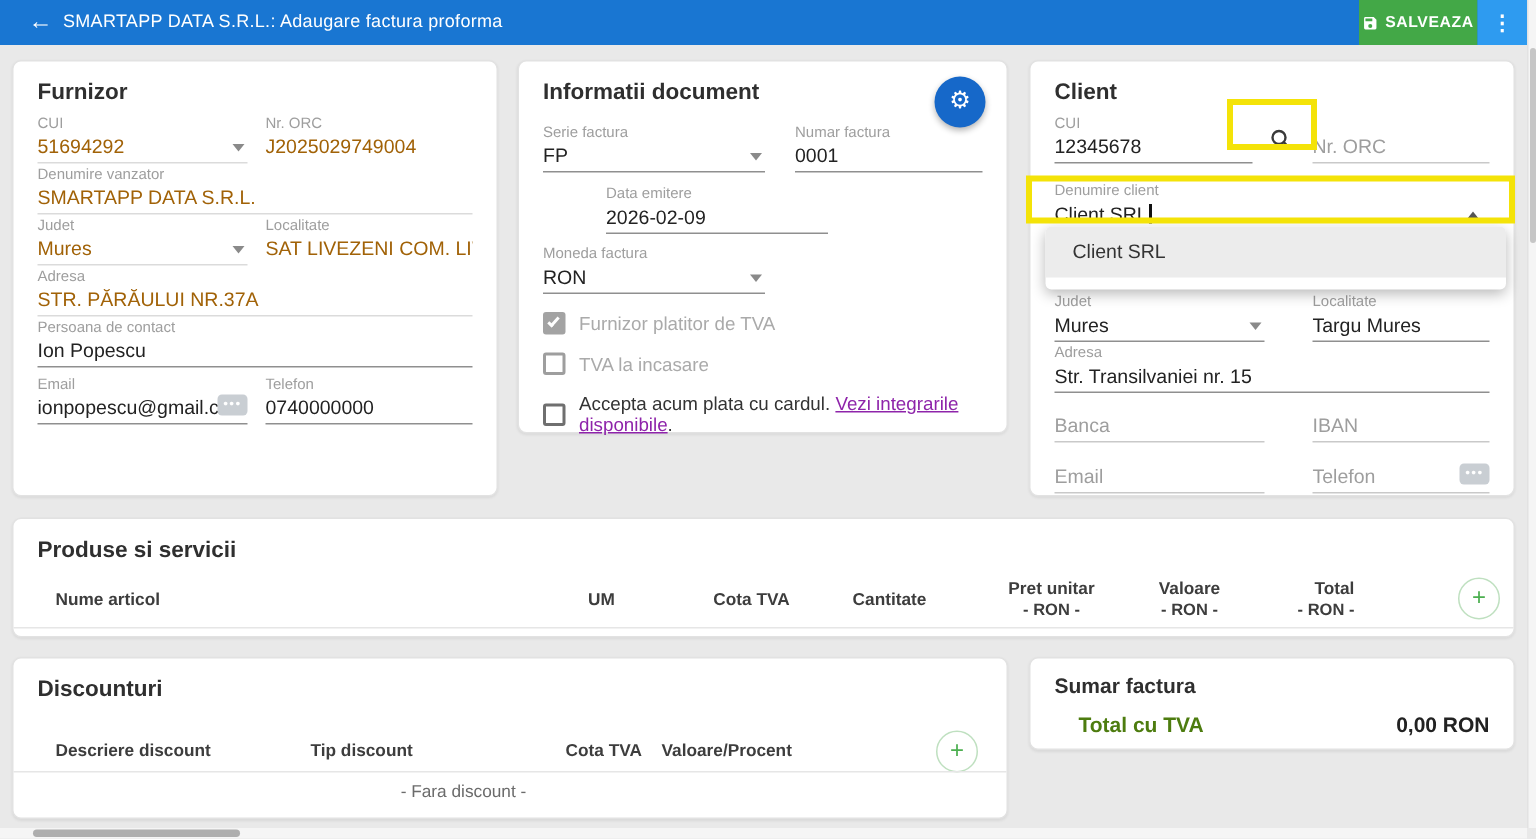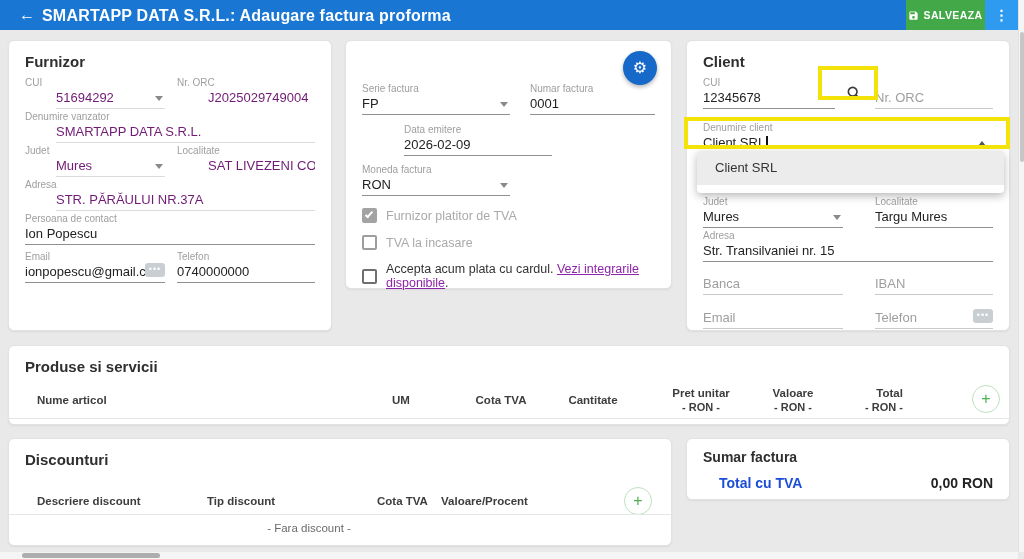--- a/index.html
+++ b/index.html
@@ -3,42 +3,42 @@
 <meta charset="utf-8">
 <style>
   * { margin:0; padding:0; box-sizing:border-box; }
   html,body { width:1024px; height:559px; }
   body { font-family:"Liberation Sans", sans-serif; background:#e9e9e9; position:relative; overflow:hidden; }
   #app { position:absolute; inset:0; width:1024px; height:559px; }
 
   
   .appbar { position:absolute; left:0; top:0; width:1024px; height:30px; background:#1976d2; color:#fff; z-index:5; }
   .back { position:absolute; left:16px; top:4px; font-size:16px; width:22px; height:22px; text-align:center; line-height:22px; cursor:pointer; }
-  .appbar-title { position:absolute; left:42px; top:7px; font-size:16px; font-weight:700; letter-spacing:.2px; white-space:nowrap; }
+  .appbar-title { position:absolute; left:42px; top:7px; font-size:12px; font-weight:400; letter-spacing:.2px; white-space:nowrap; }
   .save-btn { position:absolute; right:39px; top:0; height:30px; width:79px; background:#43a847; display:flex; align-items:center; justify-content:center; gap:4px; cursor:pointer; }
   .save-btn span { font-size:10.5px; font-weight:700; letter-spacing:.4px; }
   .kebab { position:absolute; right:6px; top:0; height:30px; width:33px; background:#2e9bf0; text-align:center; line-height:30px; font-size:14px; font-weight:700; cursor:pointer; }
 
   
   .vscroll { position:absolute; right:0; top:0; bottom:7px; width:6px; background:#f5f5f5; border-left:1px solid #e2e2e2; z-index:6; }
   .vthumb { position:absolute; left:1px; top:32px; width:4px; height:130px; background:#c6c6c6; border-radius:2px; }
   .hscroll { position:absolute; left:0; right:6px; bottom:0; height:7px; background:#f5f5f5; z-index:6; }
   .hthumb { position:absolute; left:22px; top:1px; width:138px; height:5px; background:#aeaeae; border-radius:3px; }
 
   
   .card { position:absolute; background:#fff; border:1px solid #e2e2e2; border-radius:6px; box-shadow:0 1px 2px rgba(0,0,0,.07); }
   .card-title { position:absolute; left:16px; top:12px; font-size:15px; font-weight:700; color:#2f2f2f; }
 
   
   .row { position:absolute; left:16px; right:16px; }
   .fld { position:absolute; }
   .fld .lbl { display:block; font-size:10px; color:#9e9e9e; margin-bottom:1px; white-space:nowrap; }
   .fld .val { display:block; font-size:13px; color:#222; padding:1px 14px 3px 0; border-bottom:1px solid #8f8f8f; white-space:nowrap; overflow:hidden; }
   .fld.noicon .val { padding-right:0; }
-  .fld.dis .val { color:#701a75; border-bottom-color:#dbdbdb;margin-left:31px; }
+  .fld.dis .val { color:#a16207; border-bottom-color:#dbdbdb; }
   .fld.empty .val { color:#9e9e9e; border-bottom-color:#c9c9c9; font-size:13px; }
   .caret-dn { position:absolute; right:2px; bottom:8px; width:0; height:0; border-left:4px solid transparent; border-right:4px solid transparent; border-top:5px solid #8a8a8a; }
   .caret-up { position:absolute; right:2px; bottom:8px; width:0; height:0; border-left:4px solid transparent; border-right:4px solid transparent; border-bottom:5px solid #555; }
   .focused .val { border-bottom:2px solid #111; padding-bottom:2px; }
   .dots-icon { position:absolute; right:0; bottom:6px; width:20px; height:14px; background:#c9ced3; border-radius:3px; color:#fff; font-size:9px; line-height:13px; text-align:center; letter-spacing:1px; cursor:pointer; }
   .cursorbar { display:inline-block; width:1.5px; height:13px; background:#111; vertical-align:-2px; margin-left:1px; }
 
   
   .cbrow { position:absolute; left:16px; display:flex; align-items:center; gap:9px; cursor:pointer; }
   .cb { width:15px; height:15px; border-radius:2px; flex:0 0 15px; position:relative; }
@@ -60,21 +60,21 @@
 
   
   .hl { position:absolute; border:4px solid #f4e308; z-index:8; pointer-events:none; }
 
   
   .th { position:absolute; font-size:11.5px; font-weight:700; color:#3d3d3d; white-space:nowrap; }
   .th.ctr { transform:translateX(-50%); text-align:center; }
   .th .unit { display:block; font-weight:700; font-size:11px; margin-top:2px; }
   .divider { position:absolute; left:0; right:0; border-bottom:1px solid #e6e6e6; }
 
-  .sum-label { position:absolute; left:32px; top:36px; font-size:14px; font-weight:700; color:#1d4ed8; }
+  .sum-label { position:absolute; left:32px; top:36px; font-size:14px; font-weight:700; color:#4d7c0f; }
   .sum-value { position:absolute; right:16px; top:36px; font-size:14px; font-weight:700; color:#222; }
   .empty-row { position:absolute; left:0; width:600px; text-align:center; font-size:11.5px; color:#6b6b6b; }
 </style>
 </head>
 <body>
 
 <div id="app">
 
   <div class="appbar">
     <div class="back">←</div>
@@ -143,20 +143,21 @@
         <span class="dots-icon">•••</span>
       </div>
       <div class="fld noicon" style="left:152px; right:0;">
         <span class="lbl">Telefon</span>
         <span class="val">0740000000</span>
       </div>
     </div>
   </div>
 
   <div class="card" style="left:345px; top:40px; width:327px; height:249px;">
+    <div class="card-title">Informatii document</div>
     <div class="fab">⚙</div>
 
     <div class="row" style="top:42px; height:32px;">
       <div class="fld" style="left:0; width:148px;">
         <span class="lbl">Serie factura</span>
         <span class="val">FP</span>
         <span class="caret-dn"></span>
       </div>
       <div class="fld noicon" style="left:168px; right:0;">
         <span class="lbl">Numar factura</span>

